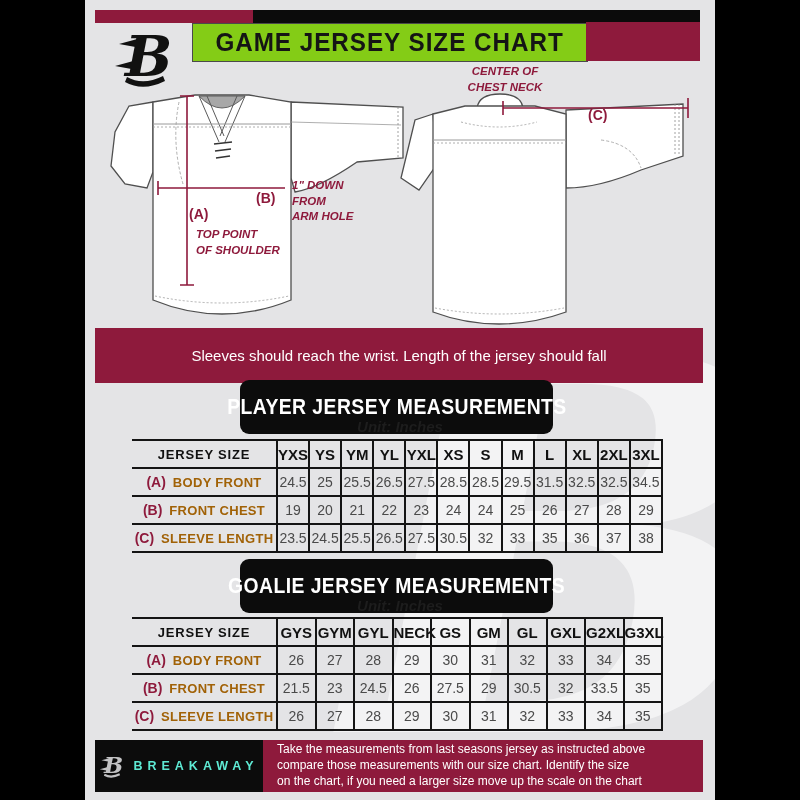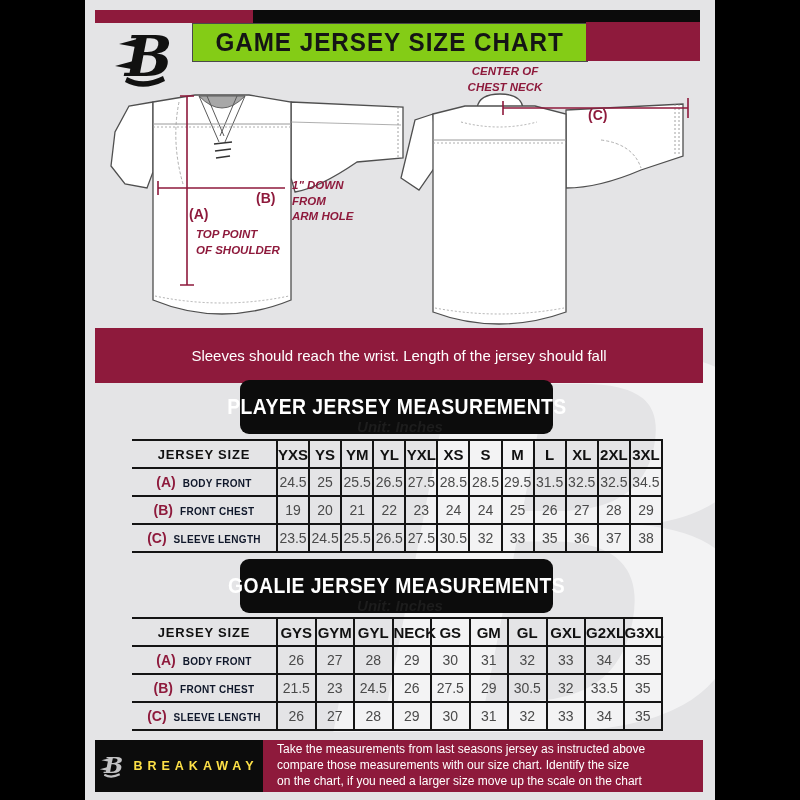--- a/index.html
+++ b/index.html
@@ -53,26 +53,26 @@
   table.goalie{top:617px;}
   .size-table th,.size-table td{height:26px;padding:0;text-align:center;
       border-top:2px solid #141414;border-bottom:2px solid #141414;}
   .size-table th{font-size:15px;font-weight:800;color:#111;}
   .size-table th.label-col{font-size:13px;font-weight:600;letter-spacing:.8px;}
   .size-table .label-col{width:144px;border-left:none;border-right:none;}
   .size-table td.val,.size-table th:not(.label-col){border-left:2px solid #141414;
       border-right:2px solid #141414;}
   .size-table td.val{font-size:14px;color:#4a4a4a;}
   .row-key{color:#8e1a3c;font-weight:800;font-size:14px;margin-right:7px;}
-  .row-label{color:#0f172a;font-weight:700;font-size:10px;letter-spacing:.3px;margin-top:39px;}
+  .row-label{color:#a16207;font-weight:700;font-size:13px;letter-spacing:.3px;margin-top:39px;}
 
   
   .footer-black{position:absolute;left:10px;top:740px;width:168px;height:52px;background:#0c0c0c;
                 display:flex;align-items:center;justify-content:center;gap:8px;}
-  .brand{color:#fde047;font-size:12.5px;font-weight:700;letter-spacing:5px;}
+  .brand{color:#5eead4;font-size:12.5px;font-weight:700;letter-spacing:5px;}
   .footer-maroon{position:absolute;left:178px;top:740px;width:440px;height:52px;background:#8e1a3c;
                  color:#fff;display:flex;flex-direction:column;justify-content:center;
                  padding:8px 14px;box-sizing:border-box;font-size:12px;line-height:1.32;}
 </style>
 </head>
 <body>
 
 <div class="strip">
   <div class="wm">B</div>
 

